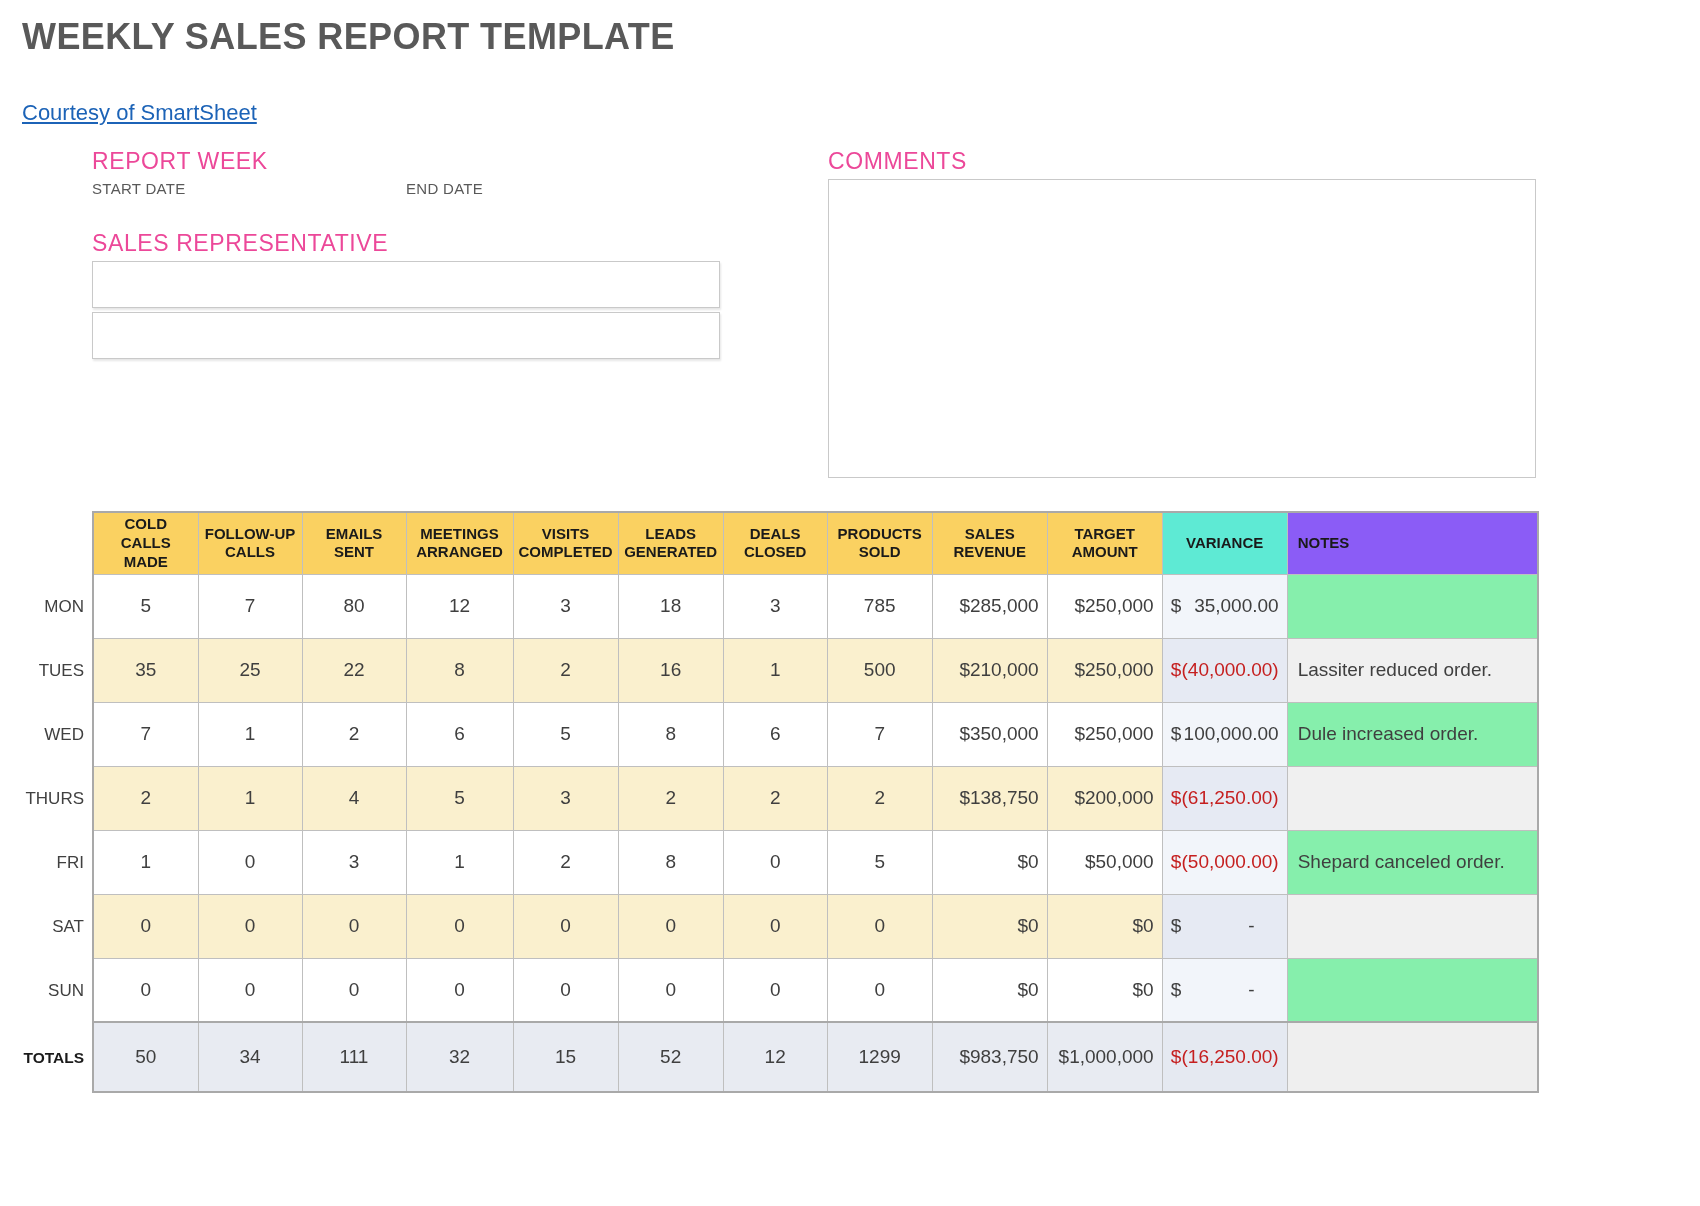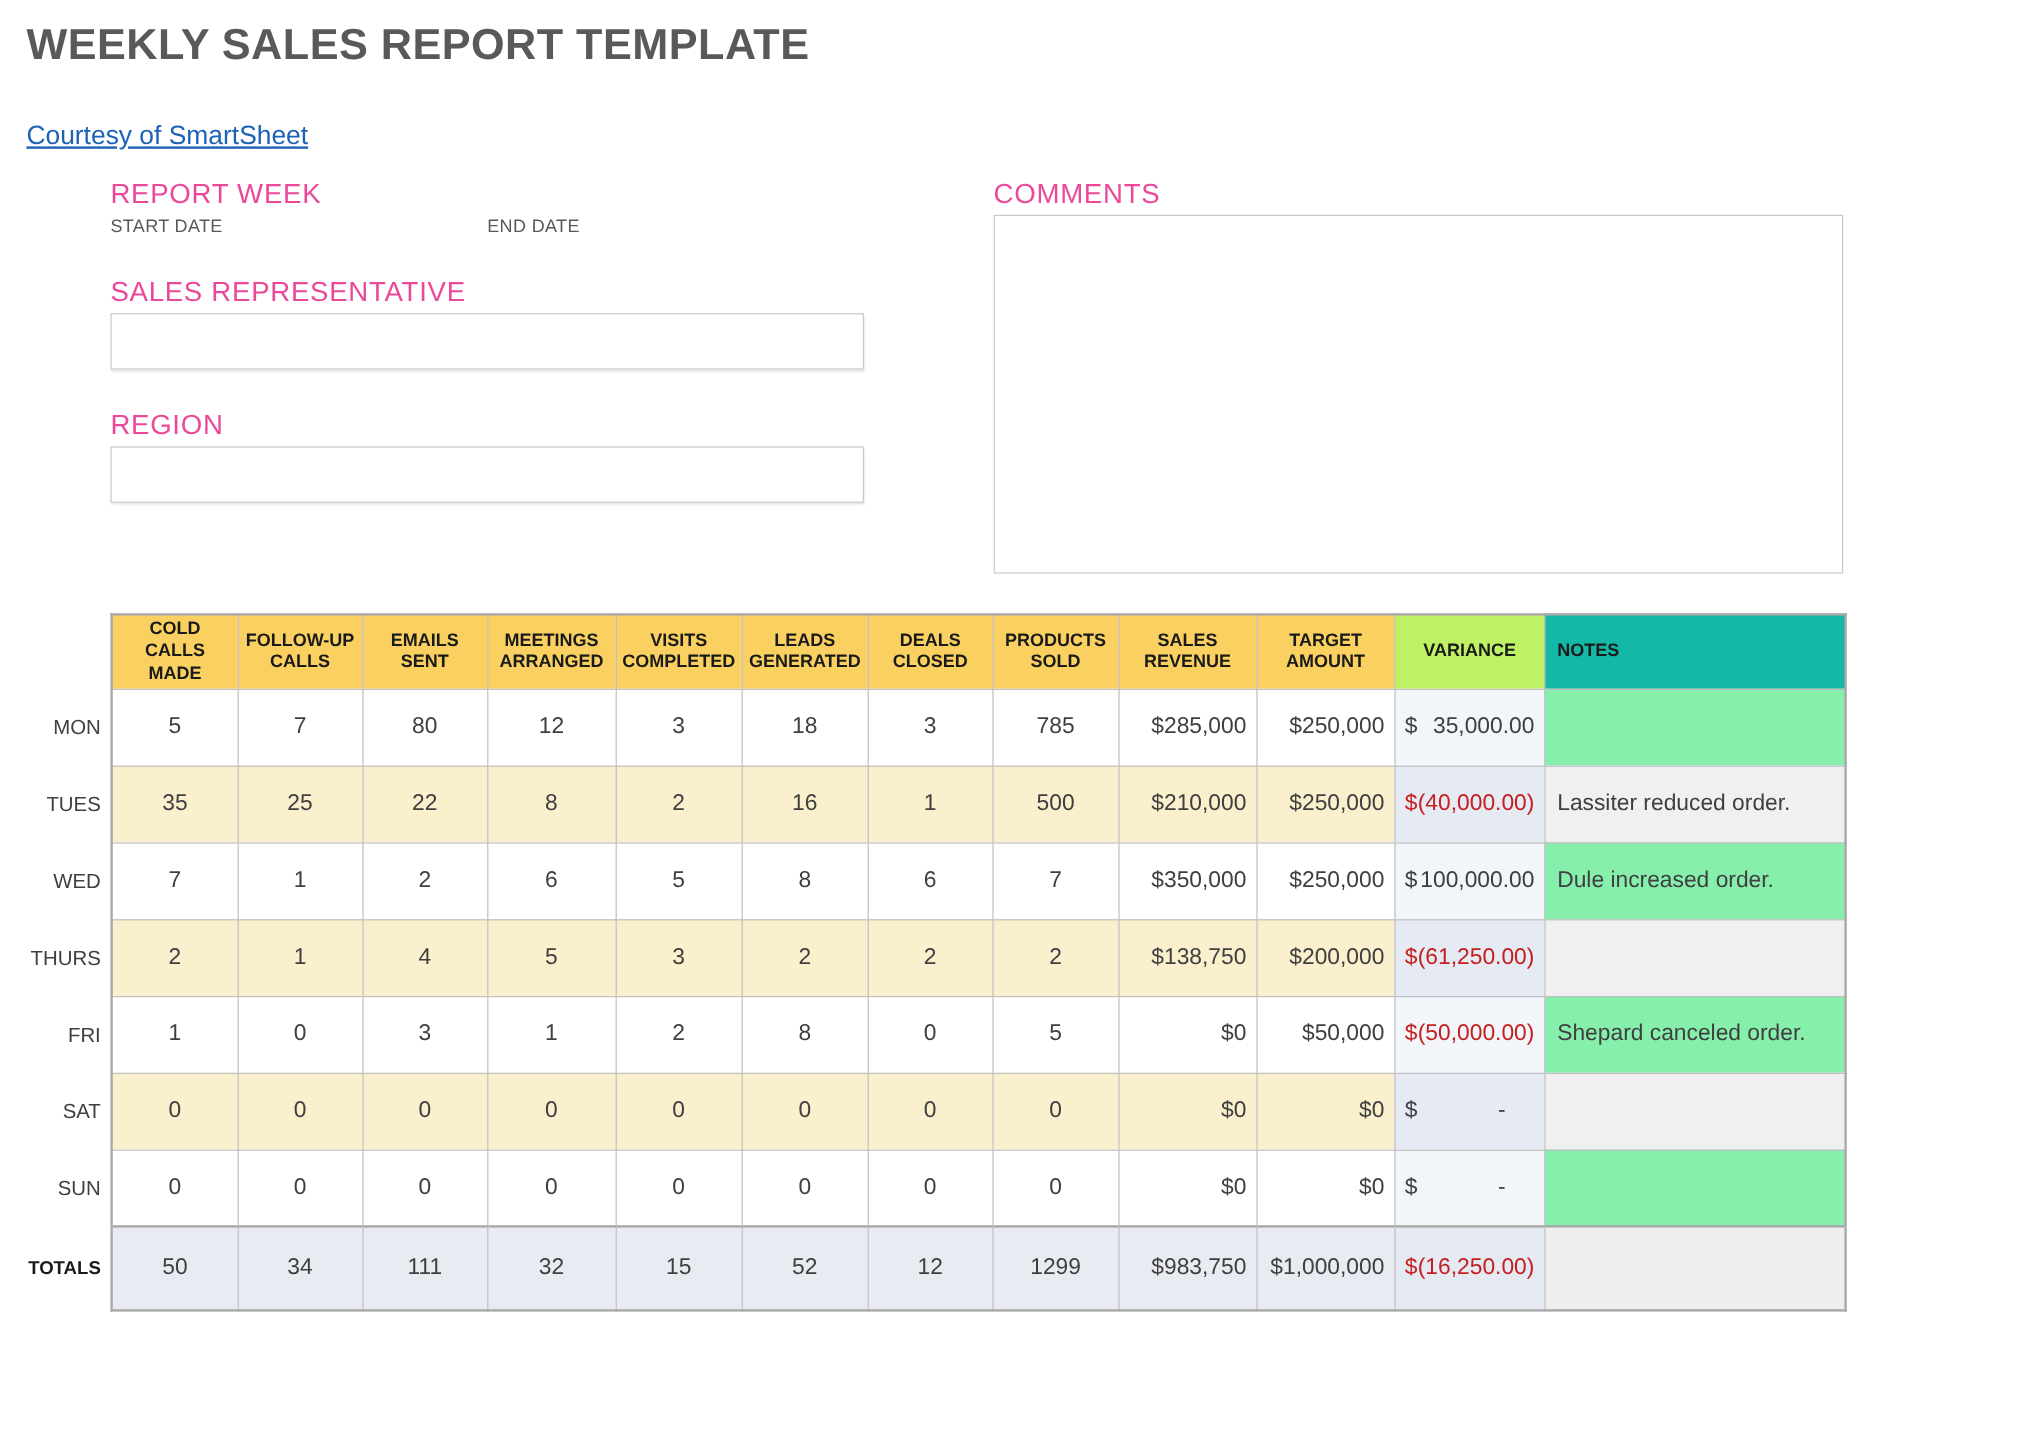--- a/index.html
+++ b/index.html
@@ -72,22 +72,22 @@
   }
   .day-label.totals-label { height:70px; font-size:15.5px; font-weight:700; color:#1a1a1a;text-align:center; }
 
   table.sales { border-collapse:collapse; border:2px solid #a9a9a9; table-layout:fixed; }
   th, td { border:1px solid #bfbfbf; }
   th {
     height:62px; font-size:15px; font-weight:700; color:#1a1a1a;
     text-align:center; padding:2px 5px; line-height:1.25;
   }
   .th-yellow   { background:#fad161; }
-  .th-variance { background:#bef264; }
-  .th-notes    { background:#14b8a6; text-align:left; padding-left:10px;margin-top:24px; }
+  .th-variance { background:#5eead4; }
+  .th-notes    { background:#8b5cf6; text-align:left; padding-left:10px;margin-top:24px; }
 
   td { height:64px; font-size:19px; color:#3f3f3f; background:#ffffff; }
   td.c-count { text-align:center; }
   td.c-money { text-align:right; padding-right:8px; }
   td.c-note  { background:#86efac; padding-left:10px; text-align:left; }
 
   td.c-var { background:#f2f5fa; padding:0; }
   .var-wrap {
     display:flex; justify-content:space-between; align-items:center;
     height:100%; padding:0 8px;
@@ -115,21 +115,20 @@
   <div class="form-col">
     <div class="sec-label">REPORT WEEK</div>
     <div class="field-labels">
       <span class="lbl-start">START DATE</span>
       <span>END DATE</span>
     </div>
 
     <div class="sec-label gap">SALES REPRESENTATIVE</div>
     <div class="input-box"></div>
 
-    <div class="sec-label gap">REGION</div>
     <div class="input-box"></div>
   </div>
 
   <div class="comments-col">
     <div class="sec-label">COMMENTS</div>
     <div class="comments-box"></div>
   </div>
 </div>
 
 <div class="sheet">

